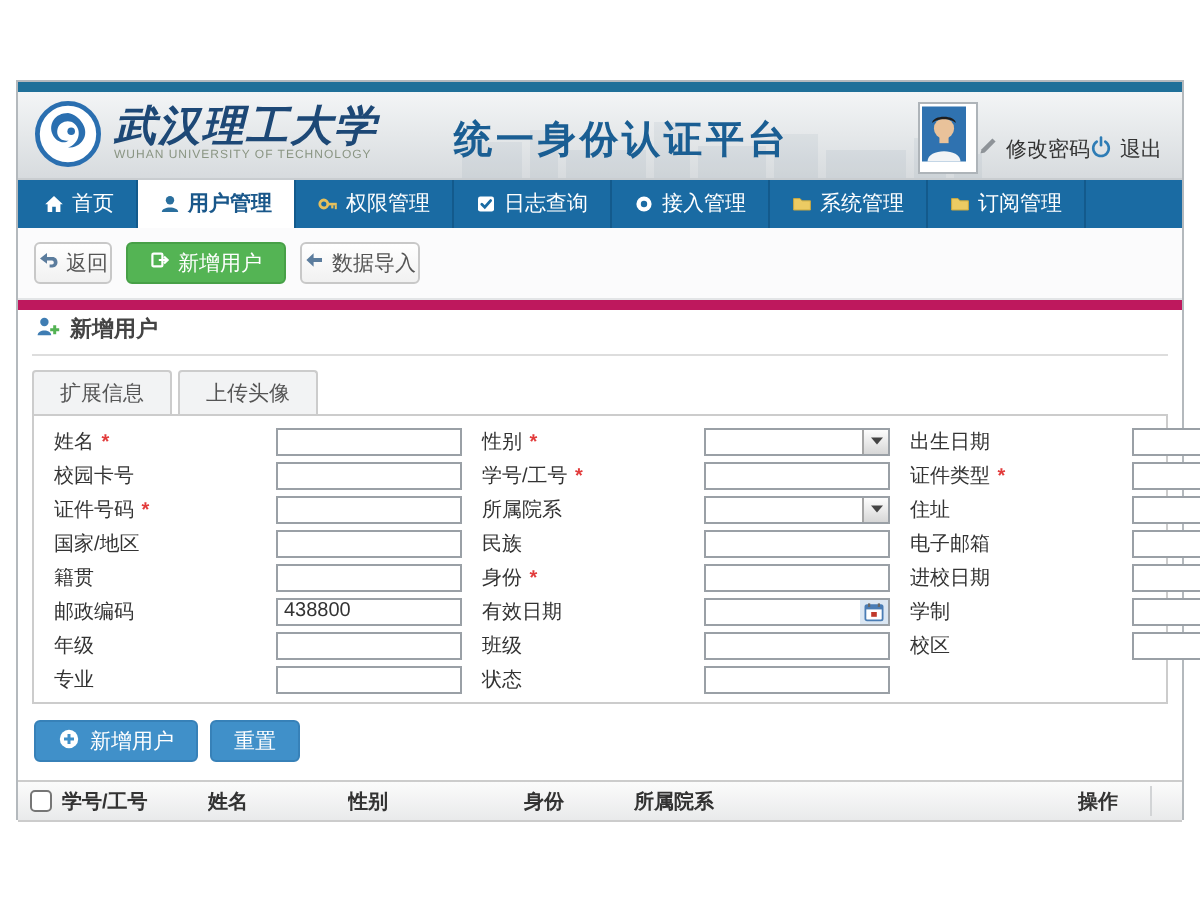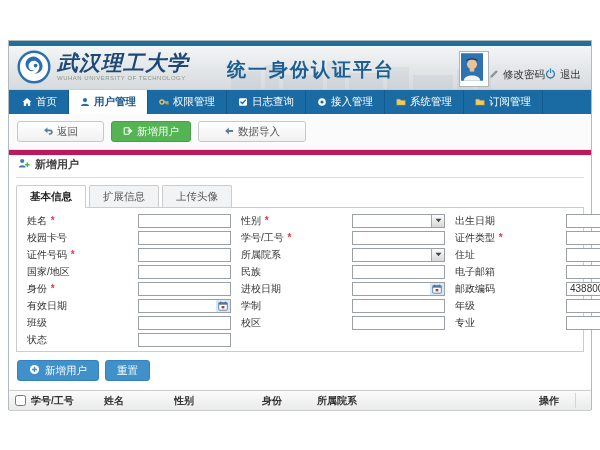--- a/index.html
+++ b/index.html
@@ -18,21 +18,21 @@
   .avatar{width:26px;height:32px;border:1px solid #aeb4b9;background:#fff;padding:1px;margin-top:2px;cursor:pointer;}
   .hlink{display:inline-flex;align-items:center;gap:4px;font-size:10.5px;color:#333;cursor:pointer;margin-top:14px;}
   .skyline{position:absolute;right:100px;bottom:0;opacity:0.10;}
   
   .nav{height:24px;background:#1a6ba3;display:flex;align-items:stretch;}
   .nav-tab{display:flex;align-items:center;gap:4px;padding:0 11px;font-size:10.5px;color:#fff;border-right:1px solid #135a8c;cursor:pointer;white-space:nowrap;}
   .nav-tab:first-child{padding-left:13px;}
   .nav-tab.active{background:#fff;color:#19578a;font-weight:bold;}
   
   .toolbar{height:35px;background:#fbfbfc;border-bottom:1px solid #e3e5e7;display:flex;align-items:center;gap:7px;padding-left:8px;}
-  .btn-light,.btn-green,.btn-blue{display:inline-flex;align-items:center;gap:4px;border-radius:3px;font-size:10.5px;height:21px;padding:0 25px;cursor:pointer;font-family:inherit;}
+  .btn-light,.btn-green,.btn-blue{display:inline-flex;align-items:center;gap:4px;border-radius:3px;font-size:10.5px;height:21px;padding:0 1px;cursor:pointer;font-family:inherit;}
   .btn-light{background:linear-gradient(#ffffff,#f1f1f1);border:1px solid #c8c8c8;color:#555;}
   .btn-green{background:#54b454;border:1px solid #47a047;color:#fff;padding:0 11px;}
   .btn-blue{background:#4090c9;border:1px solid #3781b8;color:#fff;padding:0 11px;gap:5px;}
   
   .content{position:relative;height:259px;background:#fff;}
   .section-head{display:flex;align-items:center;gap:5px;margin:5px 7px 0;padding:2px 2px 5px;border-bottom:1px solid #ddd;font-size:11px;font-weight:bold;color:#444;}
   .tabstrip{display:flex;gap:3px;margin:7px 7px 0;position:relative;z-index:2;}
   .ftab{padding:4px 13px 3px;font-size:10.5px;color:#555;background:#f2f3f4;border:1px solid #ccc;border-bottom:none;border-radius:2px 2px 0 0;cursor:pointer;}
   .ftab.active{background:#fff;color:#222;font-weight:bold;margin-bottom:-1px;padding-bottom:4px;}
   .form-box{margin:0 7px;border:1px solid #ccc;background:#fff;padding:4px 0 3px;display:grid;grid-template-columns:1fr 1fr 1fr;}
@@ -212,21 +212,20 @@
         <svg viewBox="0 0 12 11" width="12" height="11">
           <circle cx="4.2" cy="3" r="2.1" fill="#3f7db3"></circle>
           <path d="M0.8 9.6 C0.8 6.4 7.6 6.4 7.6 9.6Z" fill="#3f7db3"></path>
           <path d="M8.6 4.6 h1.5 v1.5 h1.5 v1.5 h-1.5 v1.5 h-1.5 v-1.5 h-1.5 v-1.5 h1.5Z" fill="#53b253"></path>
         </svg>
       </span>
       <span>新增用户</span>
     </div>
 
     <div class="tabstrip">
-        <div class="ftab active">基本信息</div>
         <div class="ftab">扩展信息</div>
         <div class="ftab">上传头像</div>
       </div>
     <div class="form-box">
         <div class="field">
           <span class="lbl">姓名<span class="req"> *</span></span>
           <span class="ctrl">
             <input type="text" style="">
           </span>
         </div>
@@ -309,20 +308,26 @@
             <input type="text" style="">
           </span>
         </div>
         <div class="field">
           <span class="lbl">电子邮箱</span>
           <span class="ctrl">
             <input type="text" style="">
           </span>
         </div>
         <div class="field">
+          <span class="lbl">籍贯</span>
+          <span class="ctrl">
+            <input type="text" style="">
+          </span>
+        </div>
+        <div class="field">
           <span class="lbl">身份<span class="req"> *</span></span>
           <span class="ctrl">
             <input type="text" style="">
           </span>
         </div>
         <div class="field">
           <span class="lbl">进校日期</span>
           <span class="ctrl">
             <input type="text" style="">
             <span class="calbtn">

